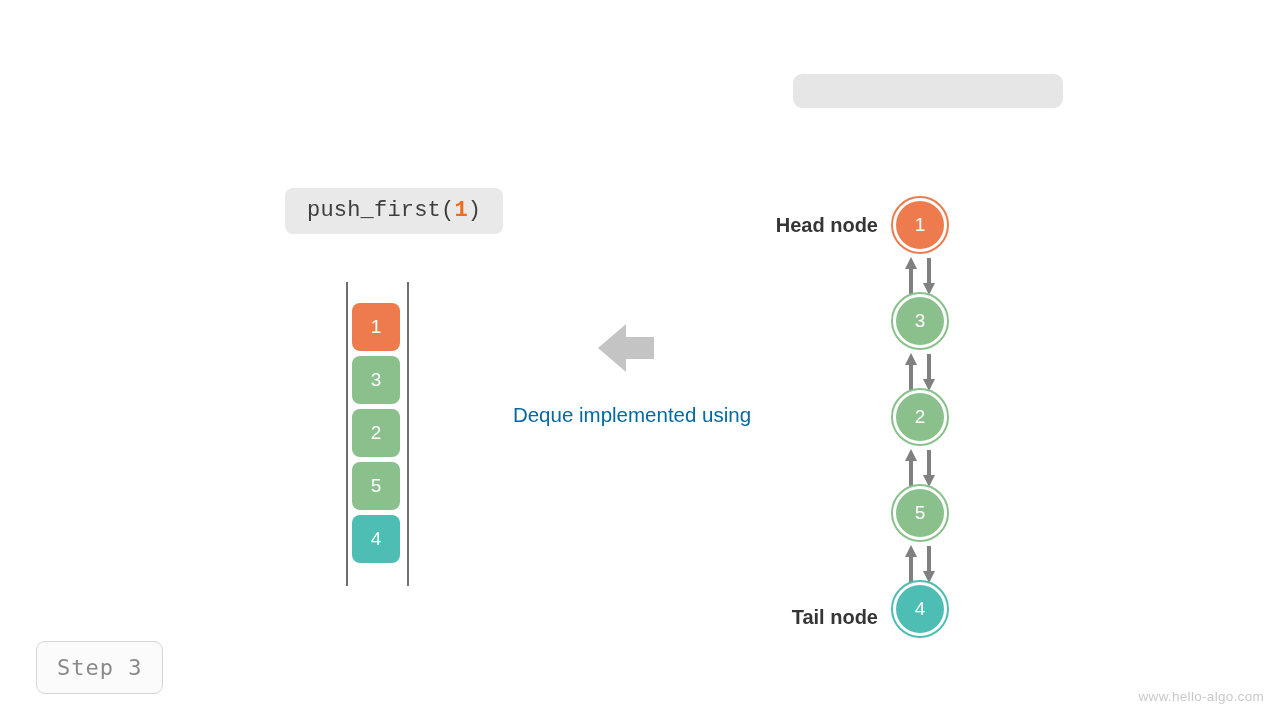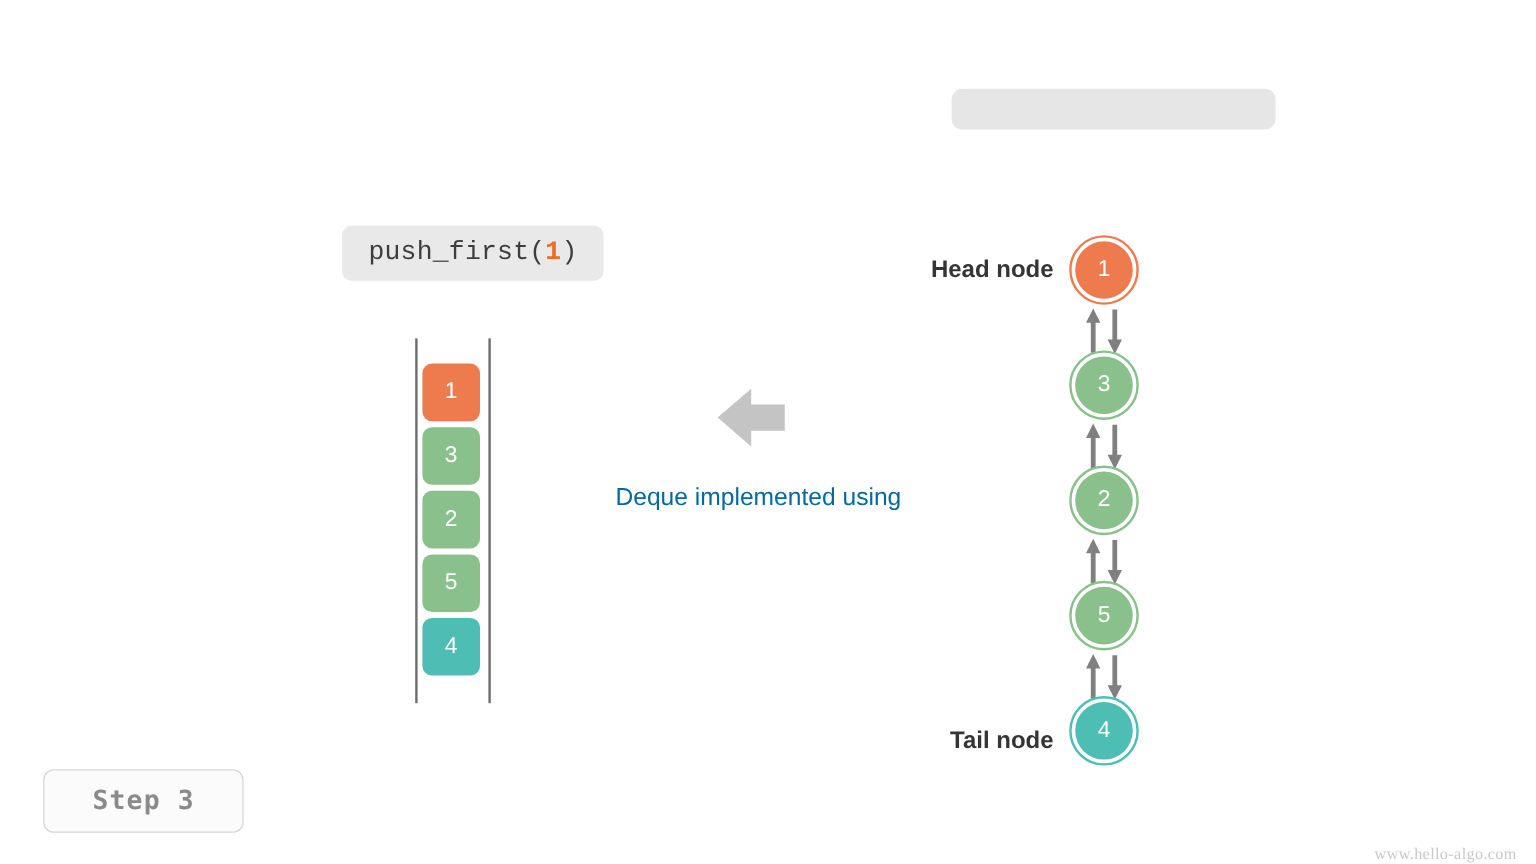--- a/index.html
+++ b/index.html
@@ -162,38 +162,38 @@
     left: 161px;
     width: 58px;
     height: 40px;
   }
 
   
   #step-badge {
     position: absolute;
     left: 36px;
     top: 641px;
-    padding: 13px 40px;
+    padding: 13px 20px;
     background: #fbfbfb;
     border: 1.5px solid #d6d6d6;
     border-radius: 9px;
     font-family: "DejaVu Sans Mono", "Liberation Mono", monospace;
     font-size: 22px;
-    font-weight: bold;
+    font-weight: normal;
     color: #8a8a8a;
     letter-spacing: 1px;
     white-space: nowrap;
   }
 
   
   #watermark {
     position: absolute;
     right: 16px;
-    bottom: 0;
-    font-family: Liberation Serif, serif;
+    bottom: 16px;
+    font-family: Liberation Sans, sans-serif;
     font-size: 13.5px;
     color: #c9c9c9;
     letter-spacing: 0.3px;
     margin-left: 24px;
   }
 </style>
 </head>
 <body>
 
 <div class="stage">

